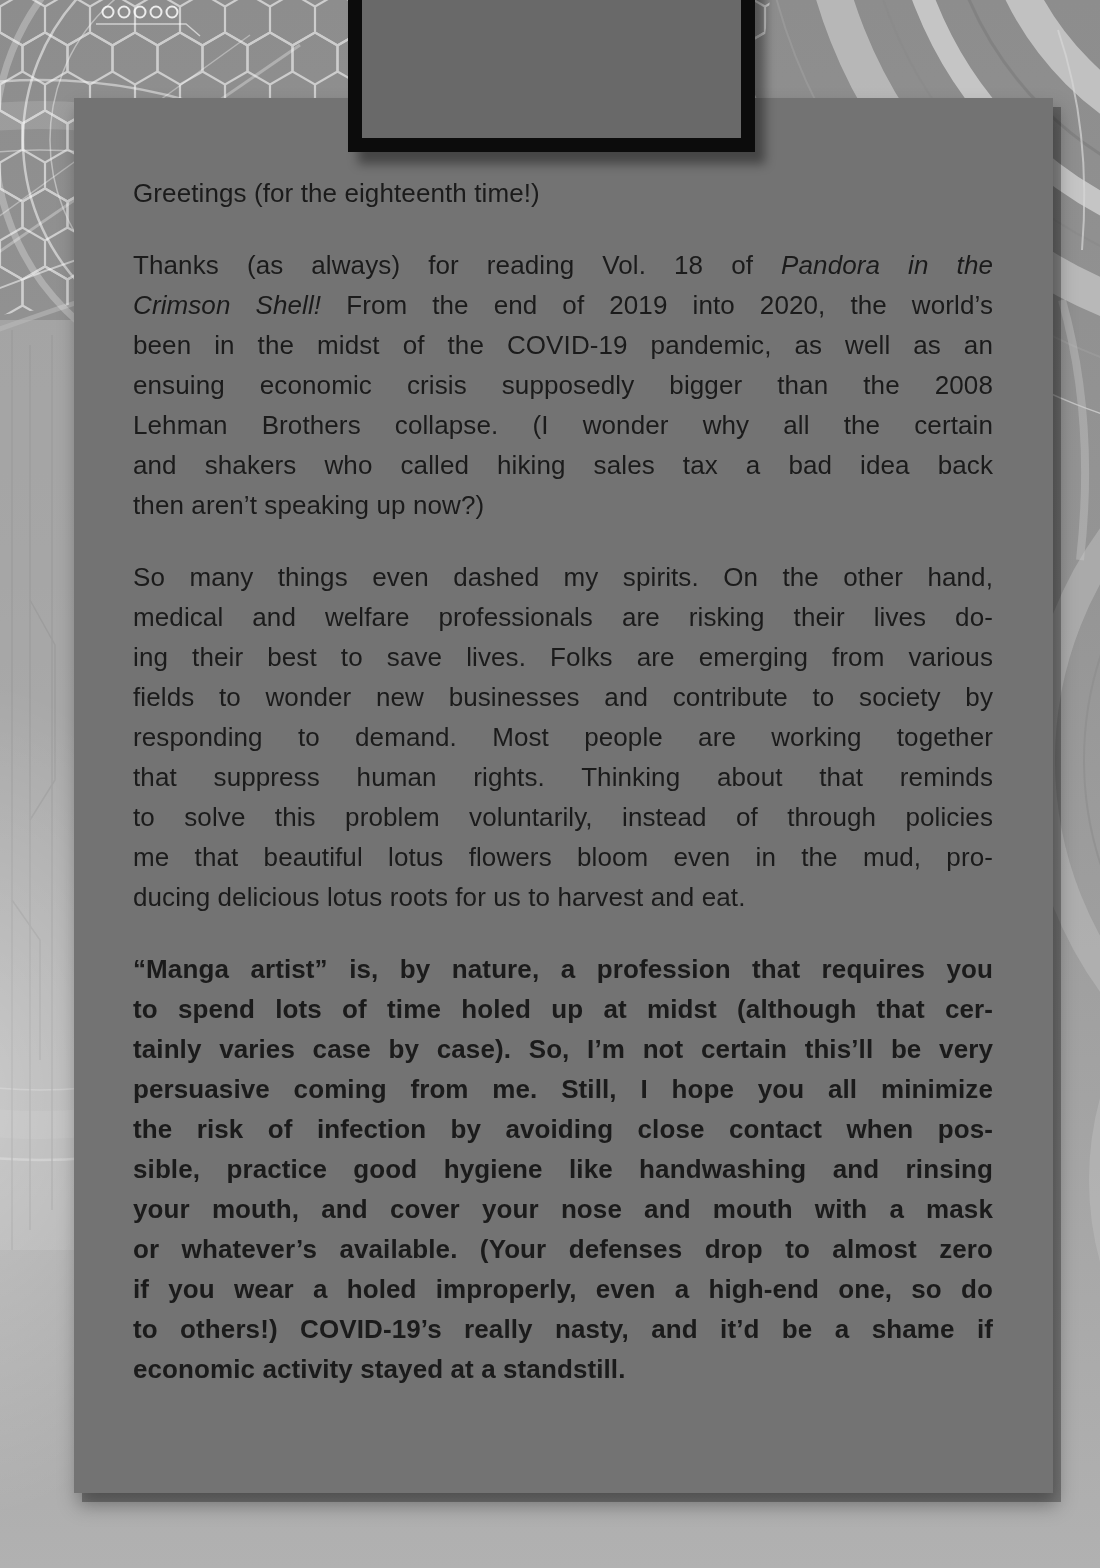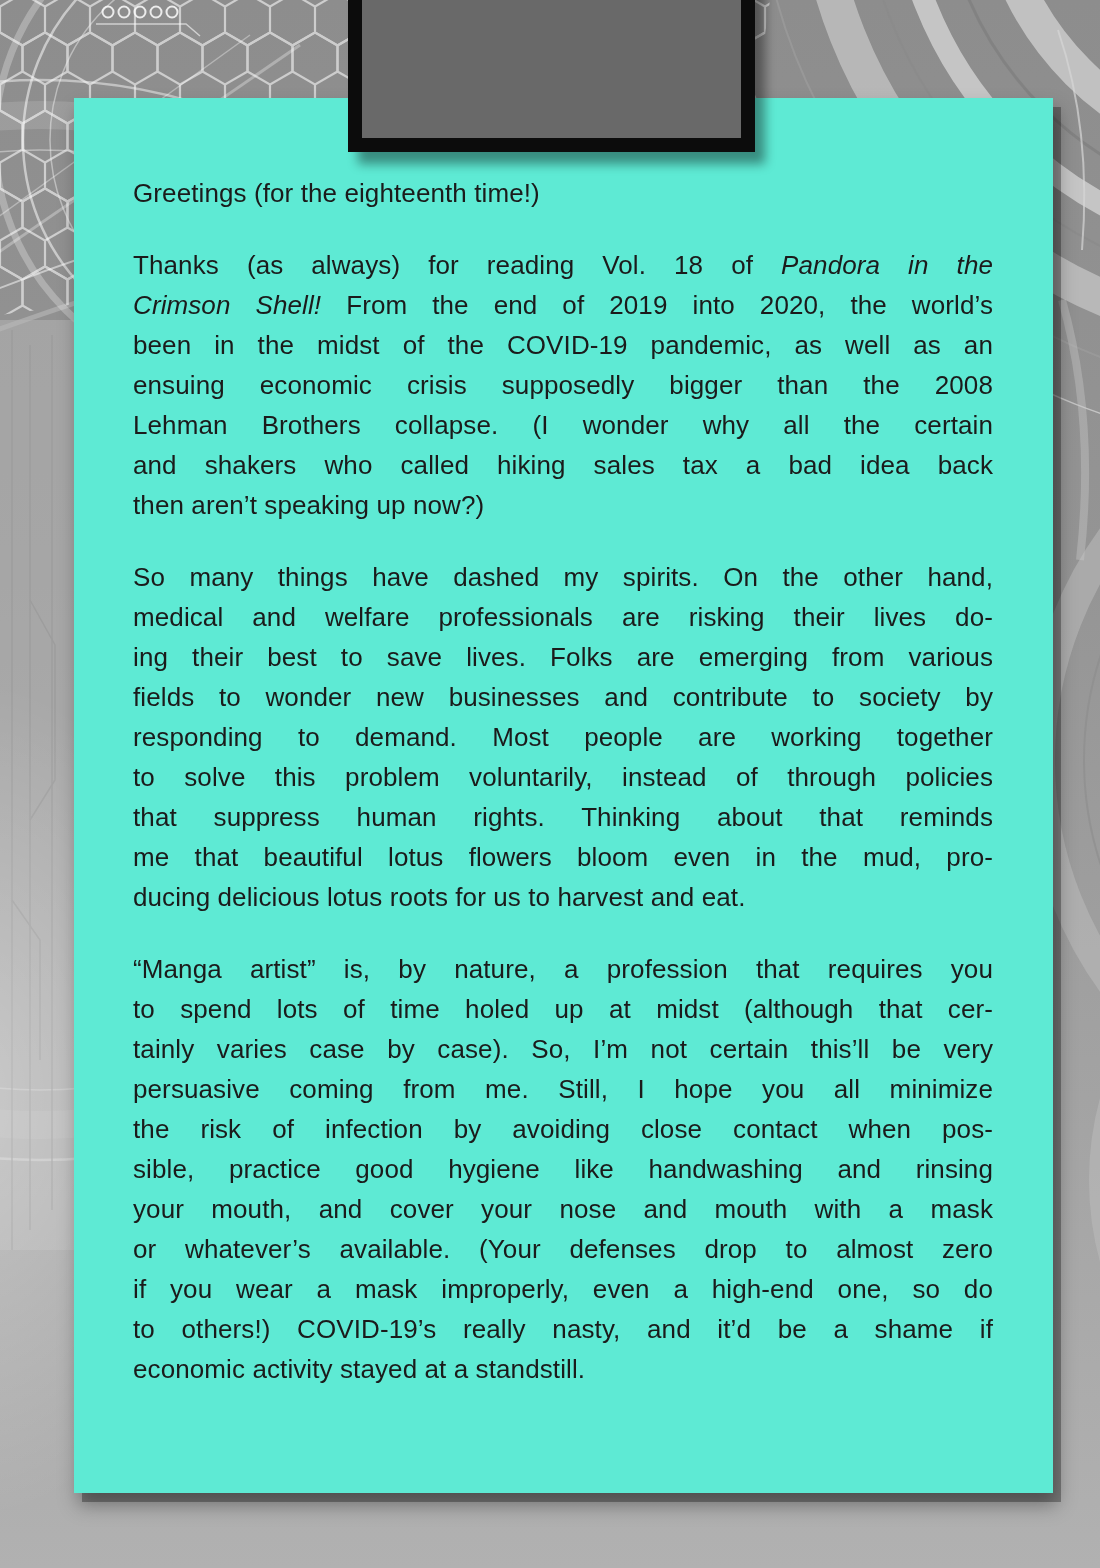--- a/index.html
+++ b/index.html
@@ -5,29 +5,29 @@
   html,body{margin:0;padding:0;}
   body{
     width:1100px;height:1568px;position:relative;overflow:hidden;
     background:#9a9a9a;
     font-family:"Liberation Sans",sans-serif;
   }
   .stage{position:absolute;inset:0;width:1100px;height:1568px;}
   svg.bg{position:absolute;left:0;top:0;z-index:0;display:block;}
   .paper{
     position:absolute;left:74px;top:98px;width:979px;height:1395px;
-    background:#5eead4;z-index:1;
+    background:#737373;z-index:1;
     box-shadow:8px 9px 0 rgba(0,0,0,0.30), 4px 12px 18px rgba(0,0,0,0.35);
   }
   .letter{
     position:absolute;left:59px;top:75px;width:860px;
     color:#1b1b1b;font-size:26px;line-height:40px;letter-spacing:0.1px;
   }
   .para{margin:0 0 32px 0;}
-  .para:last-child{margin-bottom:14px;}
+  .para:last-child{margin-bottom:14px;font-weight:bold;}
   .line{text-align:justify;text-align-last:justify;}
   .line.last{text-align-last:left;}
   .it{font-style:italic;}
   .greeting .line{text-align:left;text-align-last:left;}
   .frame-box{
     position:absolute;left:348px;top:-26px;width:379px;height:150px;
     background:#696969;border:14px solid #0c0c0c;z-index:2;
     box-shadow:10px 12px 10px rgba(0,0,0,0.40);
   }
 </style>
@@ -129,40 +129,40 @@
           <div class="para">
             <div class="line"><span>Thanks (as always) for reading Vol. 18 of </span><span class="it">Pandora in the</span></div>
             <div class="line"><span class="it">Crimson Shell!</span><span> From the end of 2019 into 2020, the world’s</span></div>
             <div class="line"><span>been in the midst of the COVID-19 pandemic, as well as an</span></div>
             <div class="line"><span>ensuing economic crisis supposedly bigger than the 2008</span></div>
             <div class="line"><span>Lehman Brothers collapse. (I wonder why all the certain</span></div>
             <div class="line"><span>and shakers who called hiking sales tax a bad idea back</span></div>
             <div class="line last"><span>then aren’t speaking up now?)</span></div>
           </div>
           <div class="para">
-            <div class="line"><span>So many things have dashed my spirits. On the other hand,</span></div>
+            <div class="line"><span>So many things even dashed my spirits. On the other hand,</span></div>
             <div class="line"><span>medical and welfare professionals are risking their lives do-</span></div>
             <div class="line"><span>ing their best to save lives. Folks are emerging from various</span></div>
             <div class="line"><span>fields to wonder new businesses and contribute to society by</span></div>
             <div class="line"><span>responding to demand. Most people are working together</span></div>
+            <div class="line"><span>that suppress human rights. Thinking about that reminds</span></div>
             <div class="line"><span>to solve this problem voluntarily, instead of through policies</span></div>
-            <div class="line"><span>that suppress human rights. Thinking about that reminds</span></div>
             <div class="line"><span>me that beautiful lotus flowers bloom even in the mud, pro-</span></div>
             <div class="line last"><span>ducing delicious lotus roots for us to harvest and eat.</span></div>
           </div>
           <div class="para">
             <div class="line"><span>“Manga artist” is, by nature, a profession that requires you</span></div>
             <div class="line"><span>to spend lots of time holed up at midst (although that cer-</span></div>
             <div class="line"><span>tainly varies case by case). So, I’m not certain this’ll be very</span></div>
             <div class="line"><span>persuasive coming from me. Still, I hope you all minimize</span></div>
             <div class="line"><span>the risk of infection by avoiding close contact when pos-</span></div>
             <div class="line"><span>sible, practice good hygiene like handwashing and rinsing</span></div>
             <div class="line"><span>your mouth, and cover your nose and mouth with a mask</span></div>
             <div class="line"><span>or whatever’s available. (Your defenses drop to almost zero</span></div>
-            <div class="line"><span>if you wear a mask improperly, even a high-end one, so do</span></div>
+            <div class="line"><span>if you wear a holed improperly, even a high-end one, so do</span></div>
             <div class="line"><span>to others!) COVID-19’s really nasty, and it’d be a shame if</span></div>
             <div class="line last"><span>economic activity stayed at a standstill.</span></div>
           </div>
         </div>
     </div>
   </div>
 
   <div class="frame-box"></div>
 
 </div>

